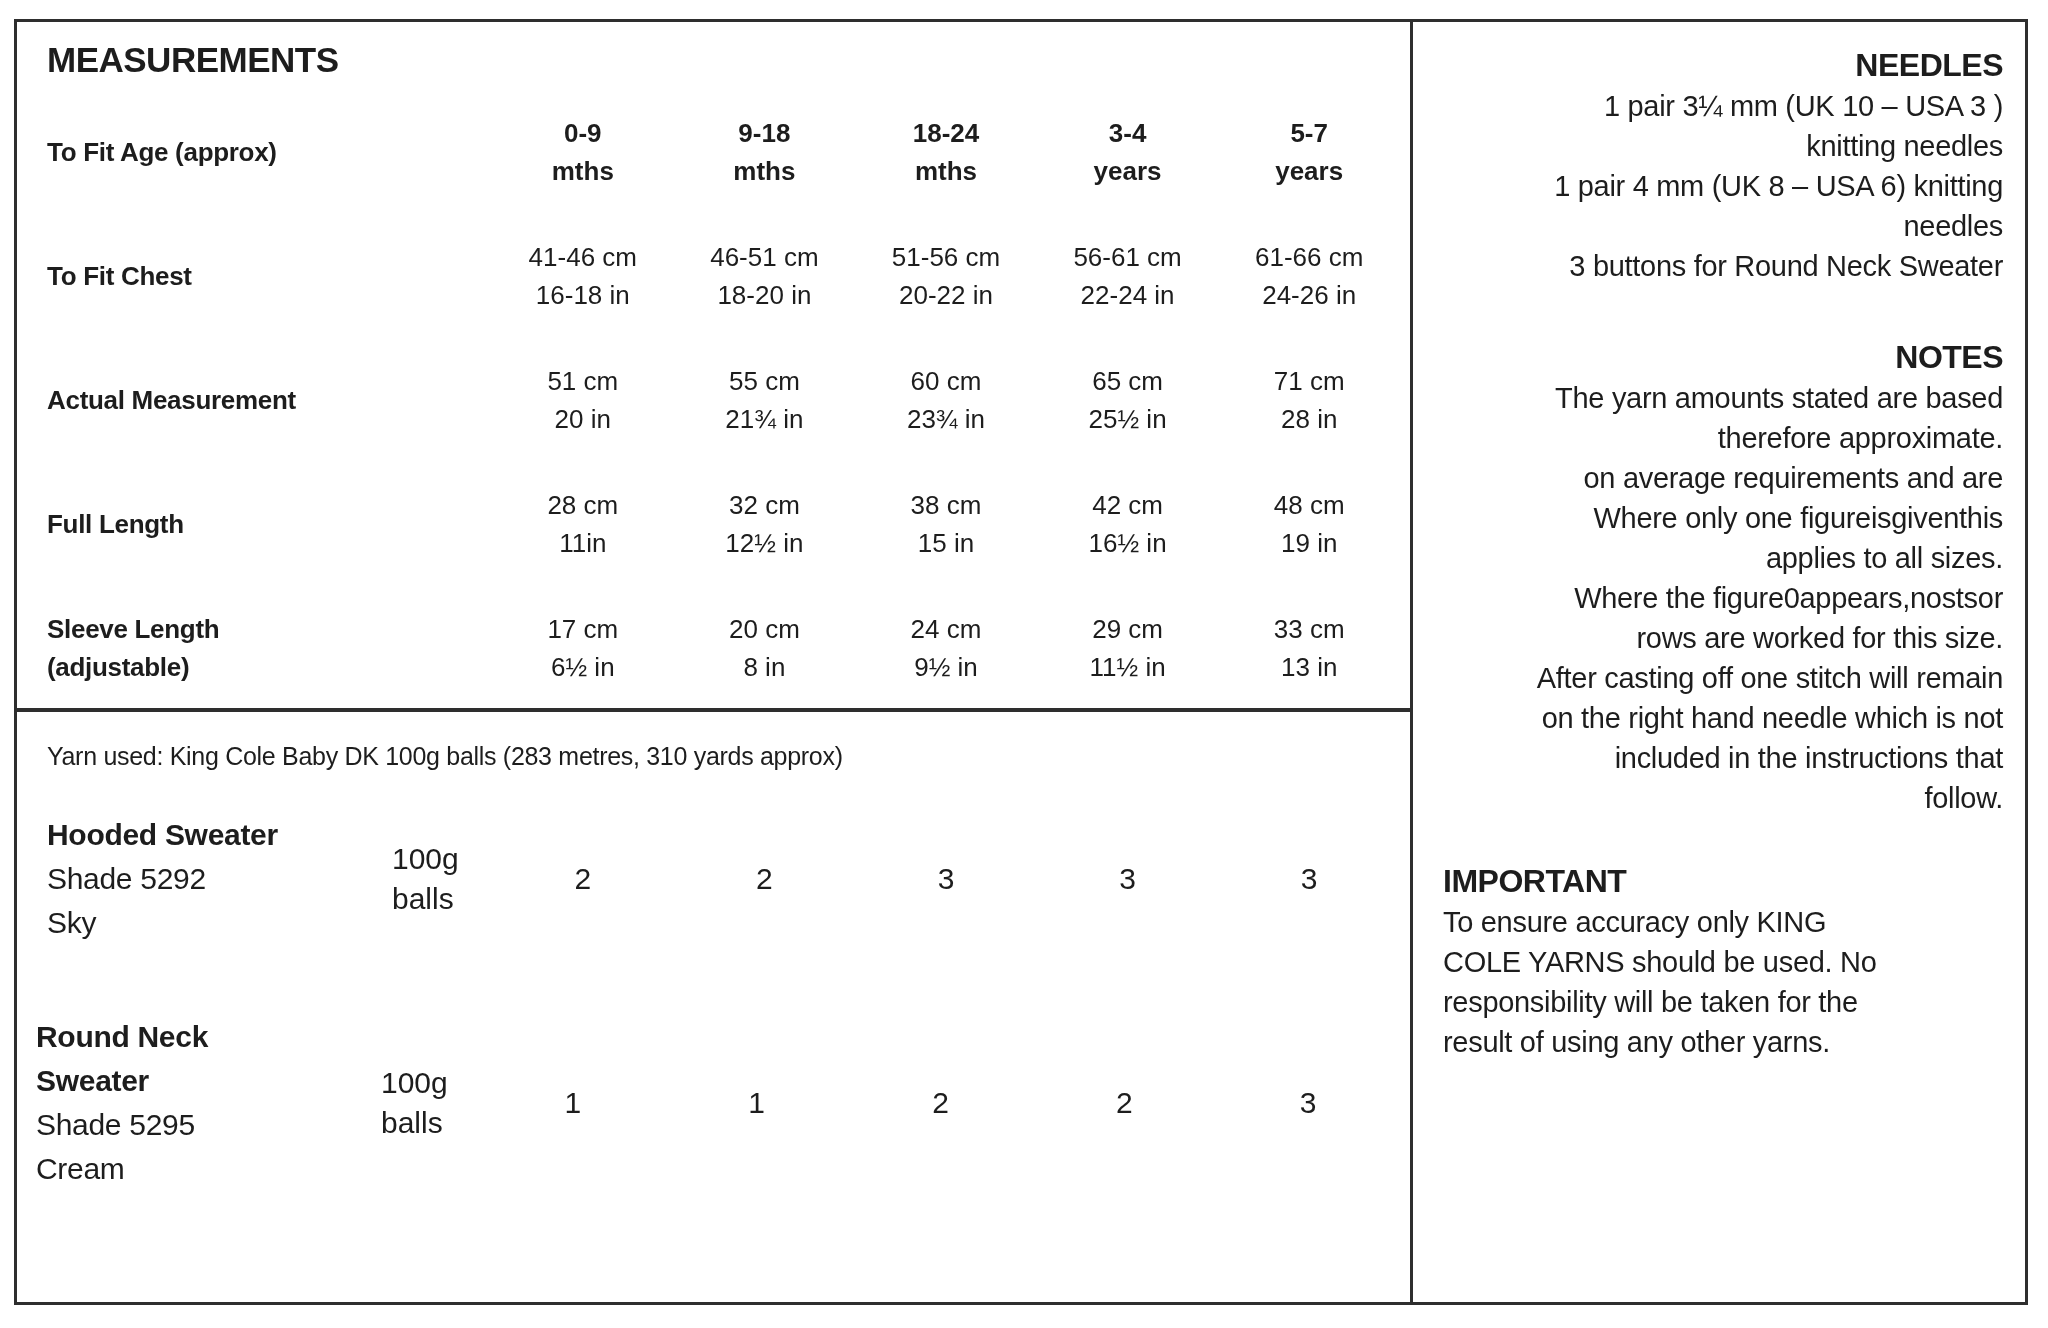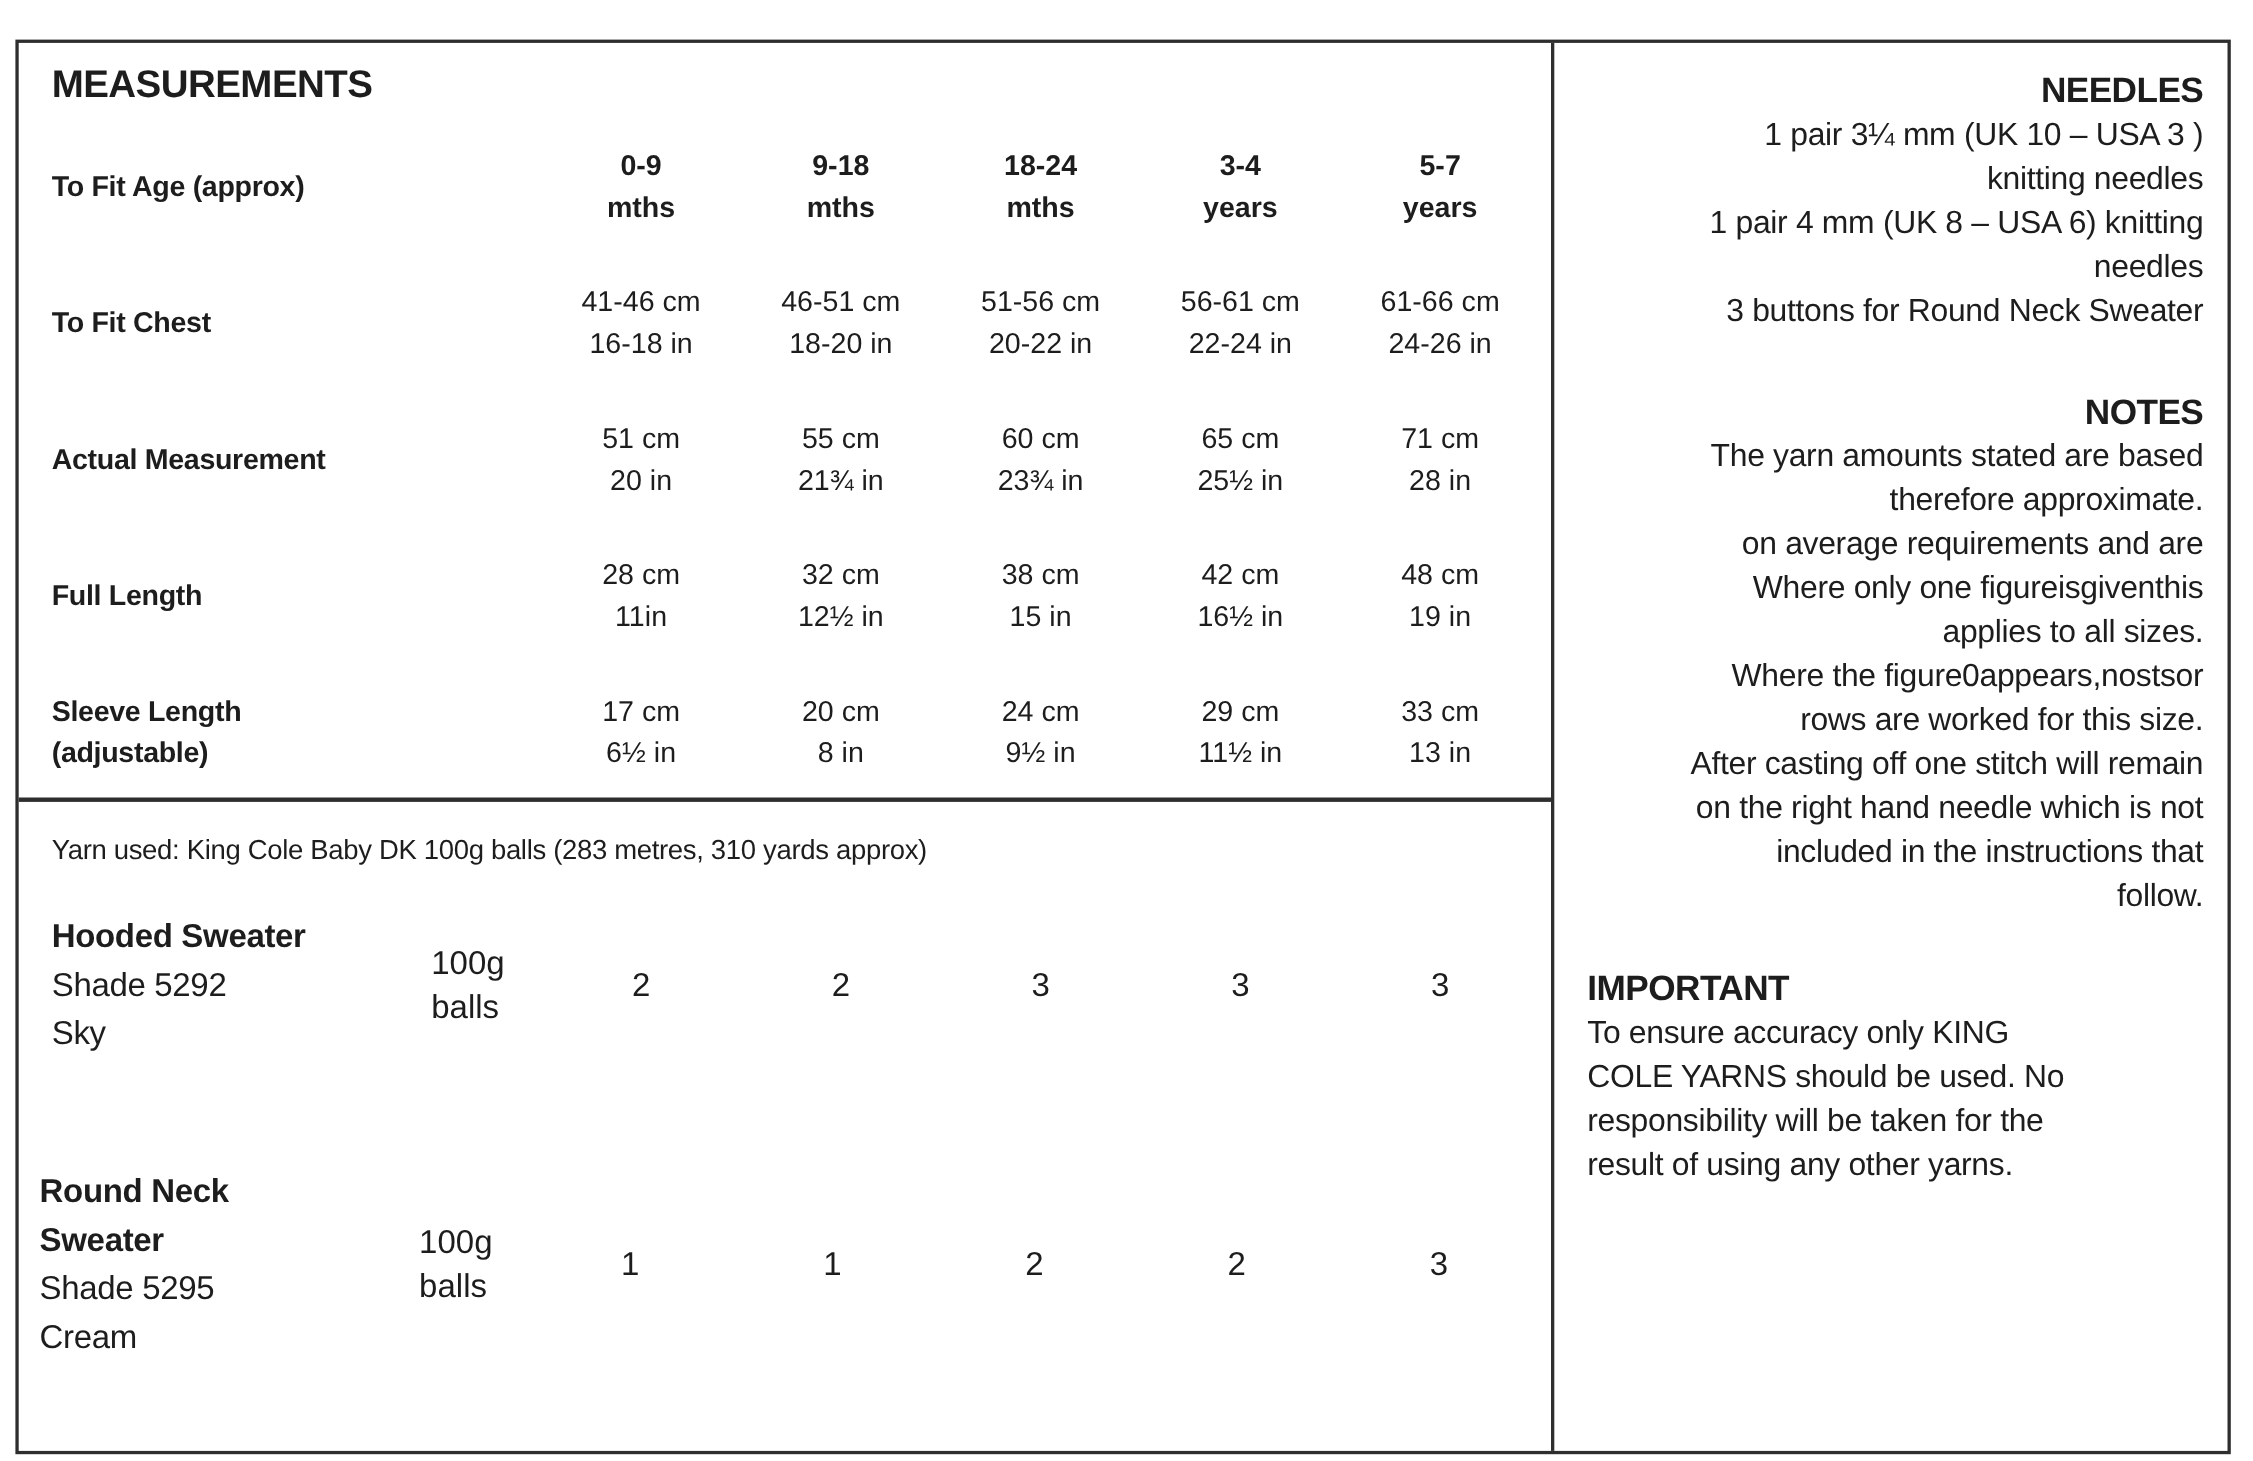--- a/index.html
+++ b/index.html
@@ -8,21 +8,21 @@
     width: 2048px;
     height: 1328px;
     background: #ffffff;
     font-family: "Liberation Sans", "DejaVu Sans", sans-serif;
     color: #1d1d1d;
     overflow: hidden;
   }
   .sheet {
     position: absolute;
     left: 14px;
-    top: 36px;
+    top: 19px;
     width: 2014px;
     height: 1286px;
     border: 3px solid #2e2e2e;
     background: #ffffff;
     display: flex;
     box-sizing: border-box;
   }
   .panel-left {
     width: 1396px;
     border-right: 3px solid #2e2e2e;
@@ -86,21 +86,21 @@
     letter-spacing: -0.3px;
   }
   .mat-row {
     display: grid;
     grid-template-columns: 345px 100px repeat(5, 1fr);
     align-items: center;
     padding: 0 10px 0 30px;
     font-size: 30px;
   }
   .mat-row.first { margin-top: 42px; }
-  .mat-row.second { margin-top: 100px; padding-left: 19px; }
+  .mat-row.second { margin-top: 70px; padding-left: 19px; }
   .mat-name { line-height: 44px; }
   .mat-name .nm { display: block; font-weight: bold; letter-spacing: -0.3px; }
   .mat-name .dt { display: block; letter-spacing: -0.3px; }
   .mat-unit { line-height: 40px; }
   .mat-unit span { display: block; }
   .mat-qty { text-align: center; }
   .side-block .line { display: block; }
   .needles-block { margin-top: 0; text-align: right; }
   .notes-block { margin-top: 50px; text-align: right; }
   .important-block { margin-top: 42px; }

